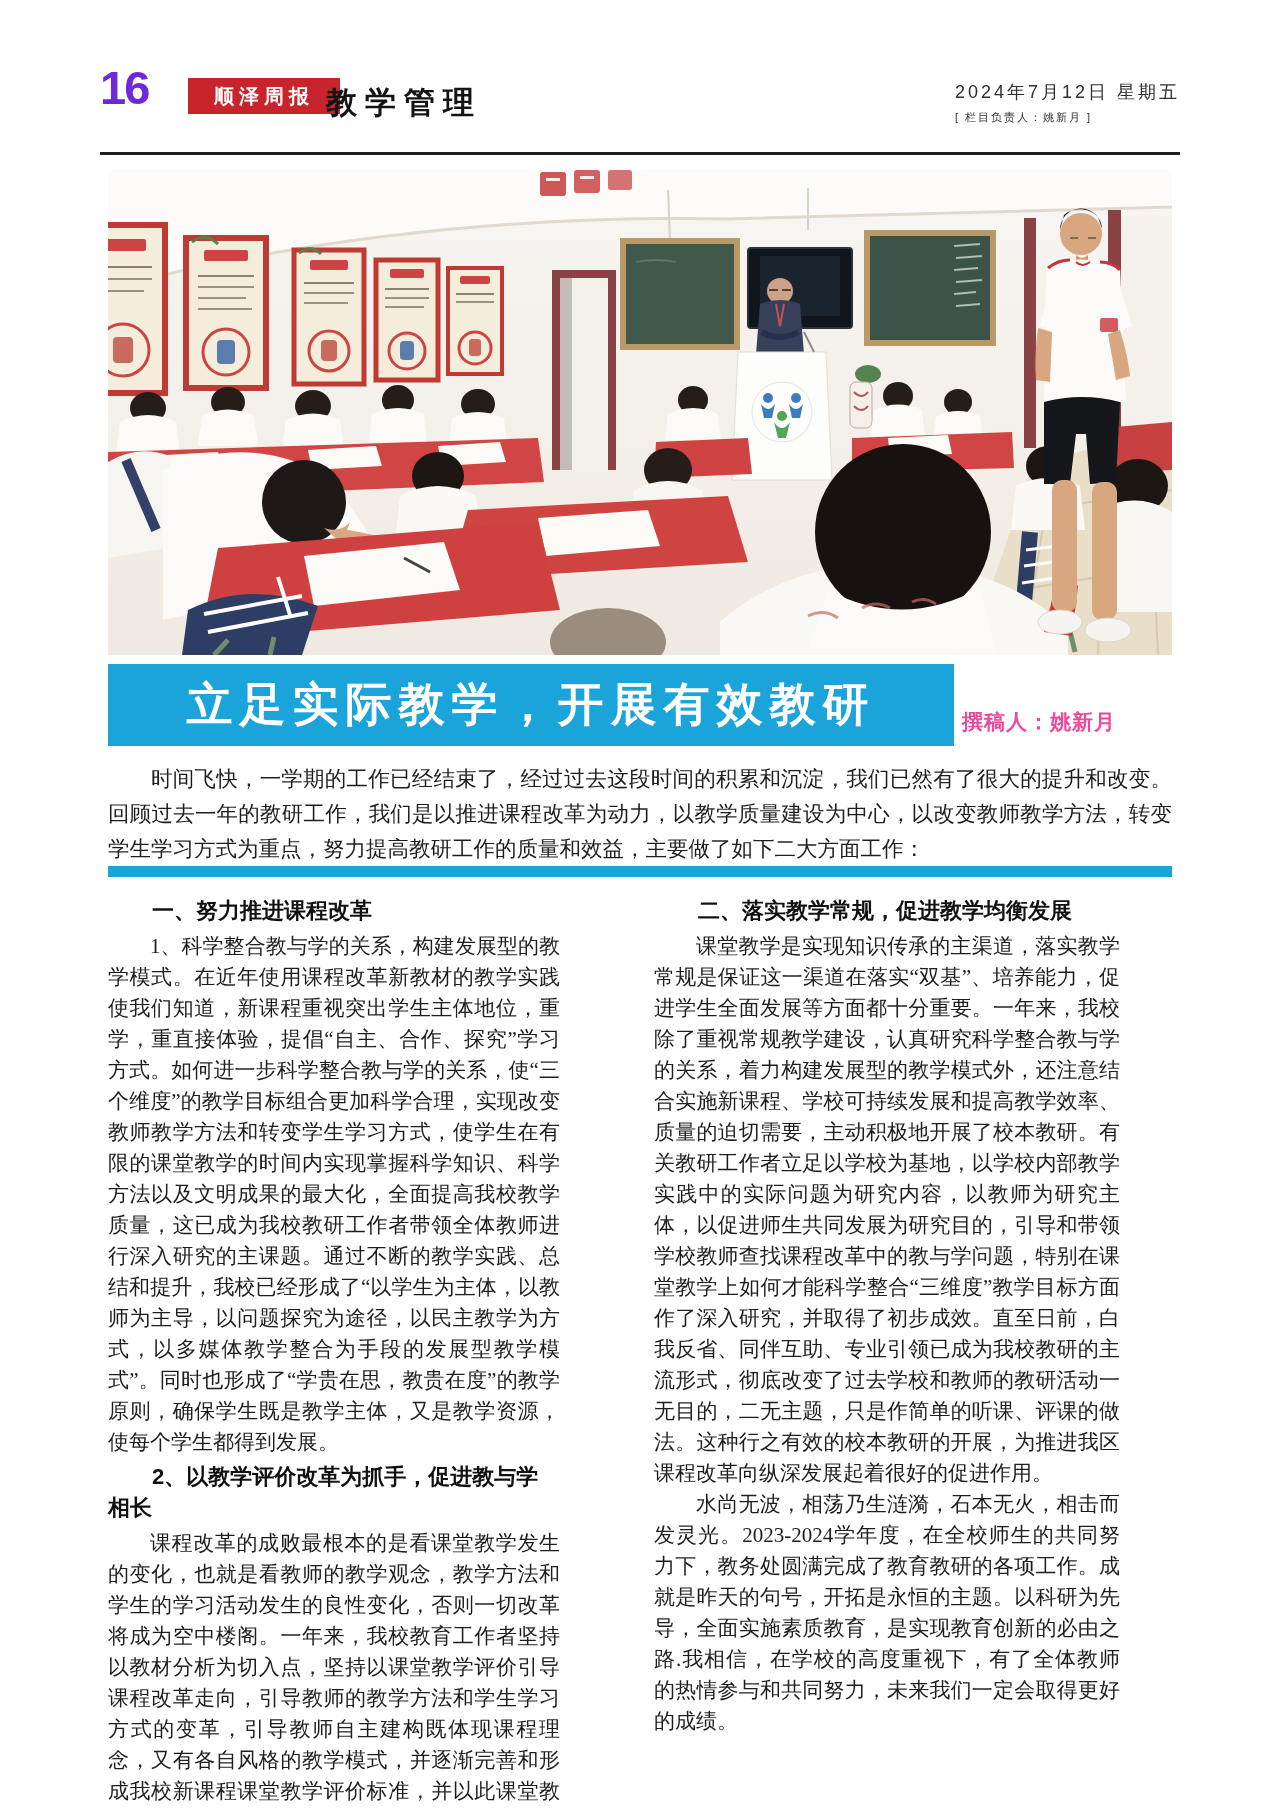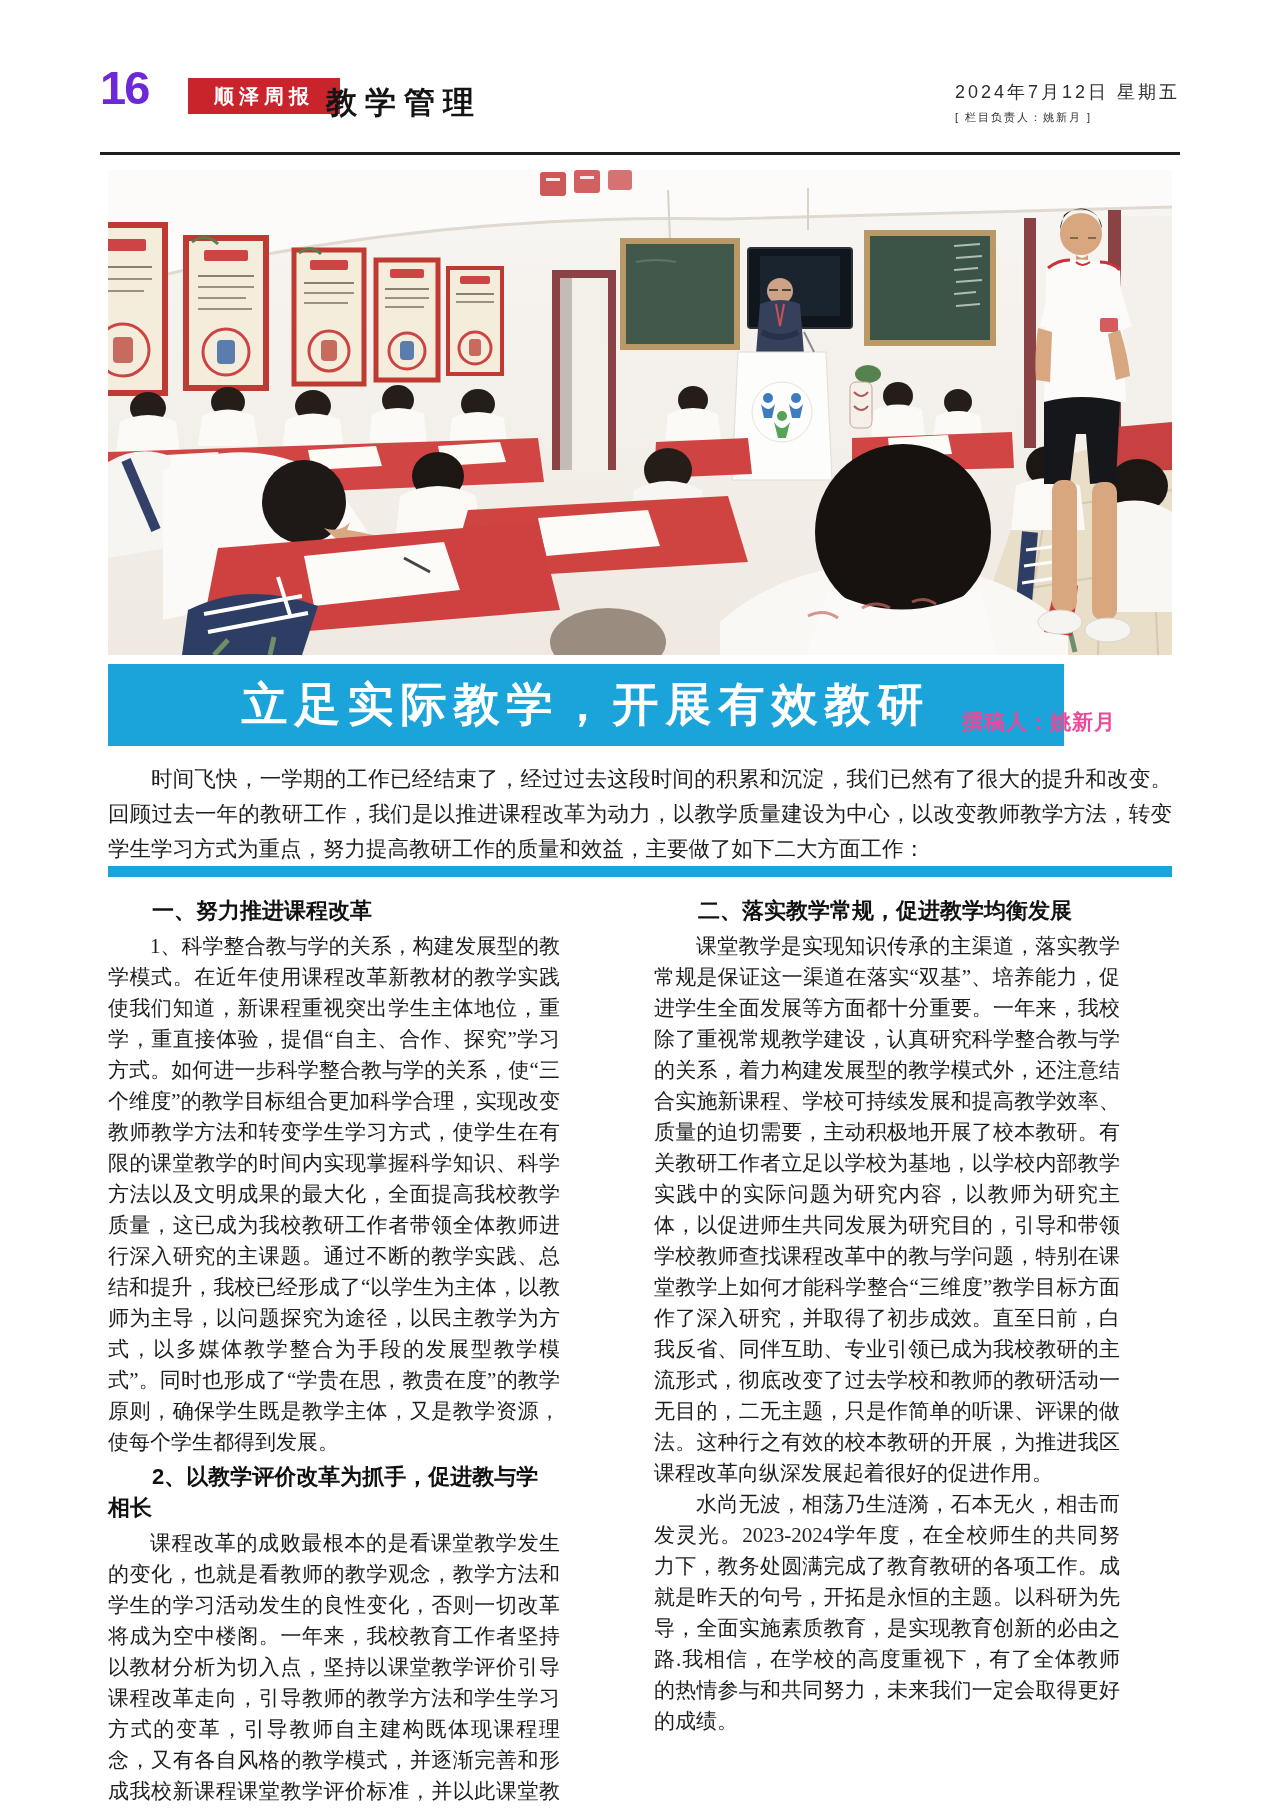--- a/index.html
+++ b/index.html
@@ -19,21 +19,21 @@
              font-family:"Liberation Sans",sans-serif;color:#2e2e2e;}
   .hdr-date{font-size:18px;letter-spacing:3px;}
   .hdr-editor{font-size:11px;letter-spacing:2px;margin-top:6px;}
   .hdr-rule{position:absolute;left:100px;right:100px;top:152px;height:3px;background:#1f1f1f;}
 
   
   .photo{position:absolute;left:108px;top:170px;width:1064px;height:485px;overflow:hidden;}
   .photo svg{display:block;}
 
   
-  .headline-bar{position:absolute;left:108px;top:664px;width:956px;height:82px;
+  .headline-bar{position:absolute;left:108px;top:664px;width:846px;height:82px;
                 background:var(--accent-blue,#1ba4d9);display:flex;align-items:center;justify-content:center;}
   .headline-text{font-family:"Liberation Sans",sans-serif;font-weight:800;color:#ffffff;
                  font-size:46px;letter-spacing:7px;white-space:nowrap;}
   .byline{position:absolute;left:962px;top:708px;font-family:"Liberation Sans",sans-serif;
           font-weight:600;font-size:21px;color:#ec4899;letter-spacing:1px;}
 
   
   .intro{position:absolute;left:108px;top:762px;width:1064px;font-size:21.5px;line-height:35px;
          text-align:justify;text-indent:2em;color:#1d1d1d;}
 

